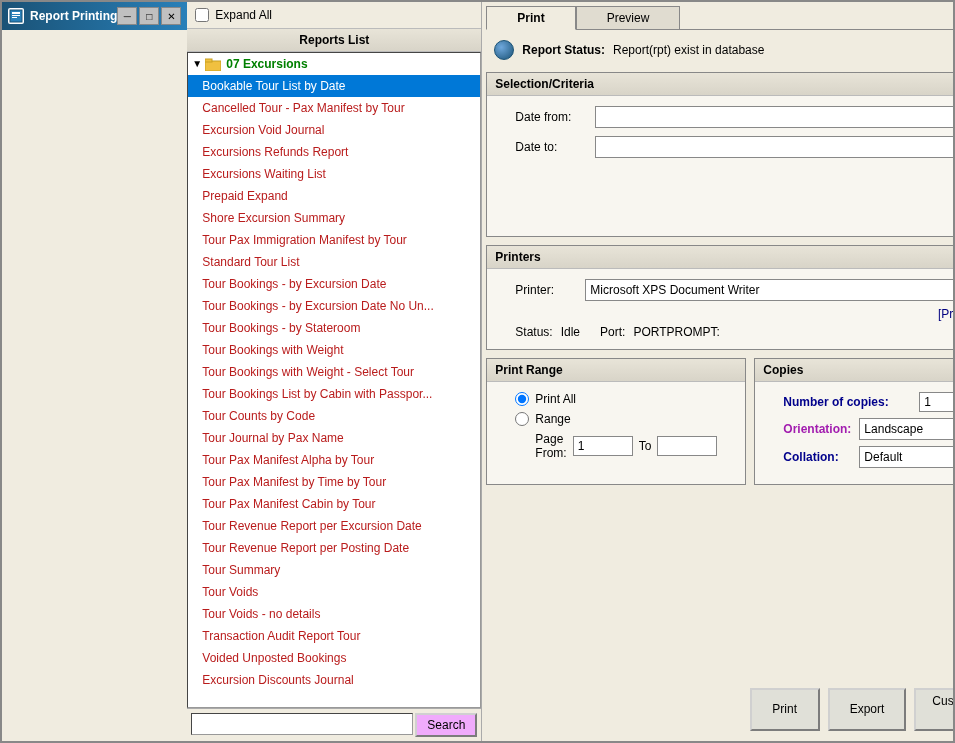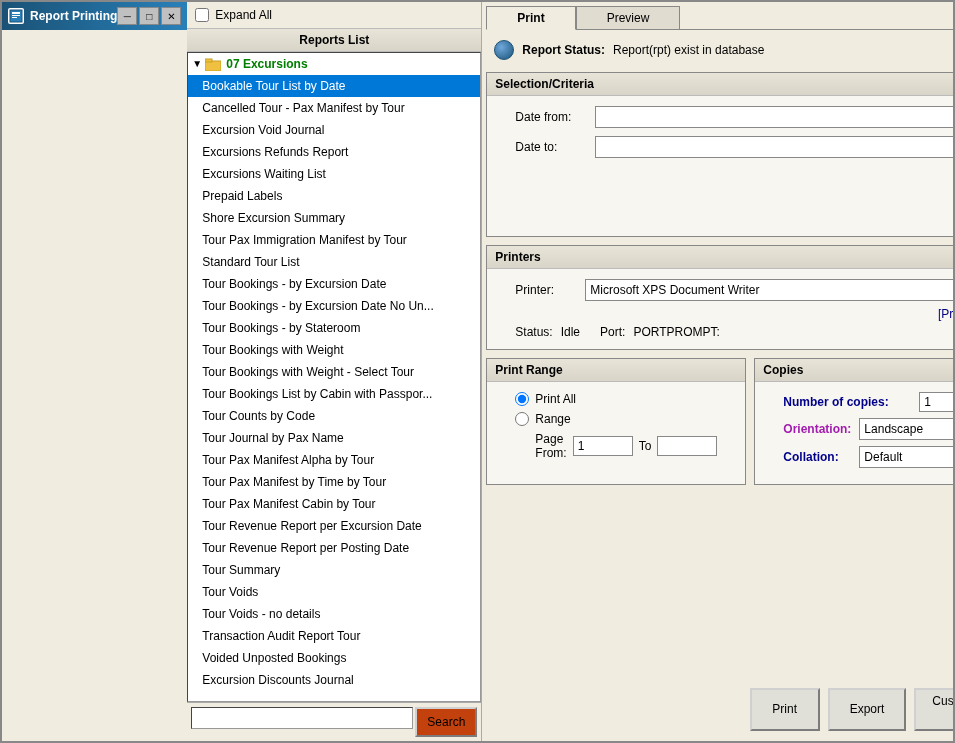--- a/index.html
+++ b/index.html
@@ -111,21 +111,21 @@
       margin: 0;
     }
 
     .tree-item {
       padding: 2px 6px 2px 14px;
       cursor: pointer;
       white-space: nowrap;
       overflow: hidden;
       text-overflow: ellipsis;
       line-height: 18px;
-      color: #000000;
+      color: #b91c1c;
     }
 
     .tree-item.selected {
       background: #0078d7;
       color: white;
     }
 
     .tree-item.category {
       padding-left: 4px;
       color: #000;
@@ -151,24 +151,24 @@
       height: 22px;
       border: 1px inset #999;
       background: white;
       padding: 2px 4px;
       font-size: 12px;
     }
 
     .search-btn {
       padding: 2px 10px;
       border: 2px outset #d0d0d0;
-      background: #c2410c;
+      background: #f0abfc;
       cursor: pointer;
       font-size: 12px;
-      height: 30px;
+      height: 24px;
       display: flex;
       align-items: center;
     }
 
     
     .right-panel {
       flex: 1;
       display: flex;
       flex-direction: column;
       background: #f0ece0;
@@ -505,21 +505,21 @@
         <div class="tree-item">
           <span>Excursion Void Journal</span>
         </div>
         <div class="tree-item">
           <span>Excursions Refunds Report</span>
         </div>
         <div class="tree-item">
           <span>Excursions Waiting List</span>
         </div>
         <div class="tree-item">
-          <span>Prepaid Labels</span>
+          <span>Prepaid Expand</span>
         </div>
         <div class="tree-item">
           <span>Shore Excursion Summary</span>
         </div>
         <div class="tree-item">
           <span>Tour  Pax Immigration Manifest by Tour</span>
         </div>
         <div class="tree-item">
           <span>Standard Tour List</span>
         </div>

